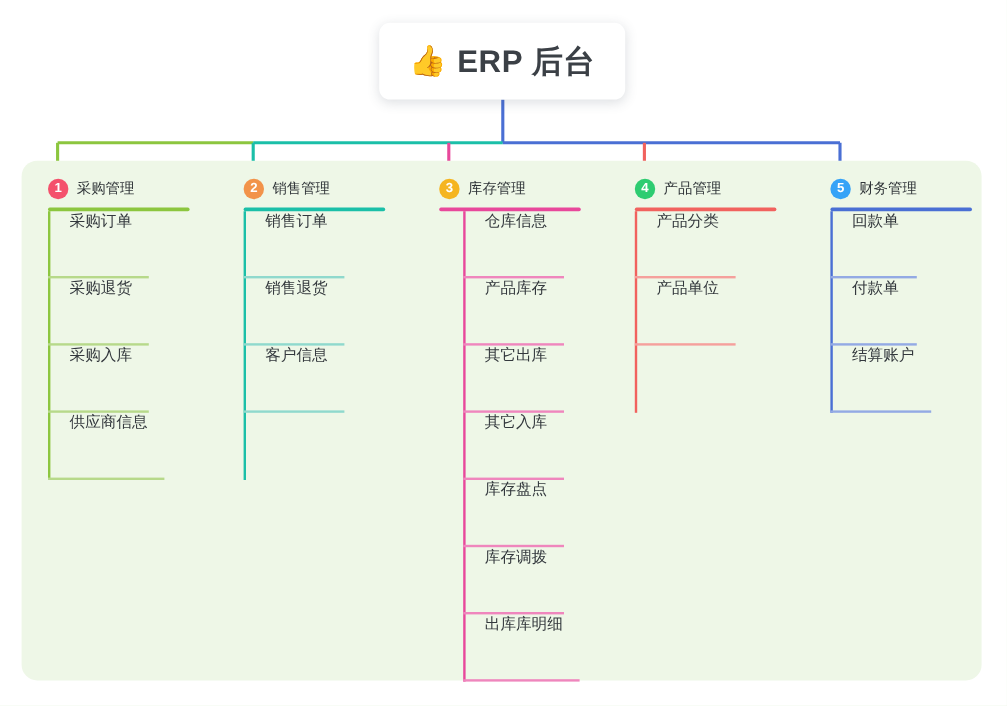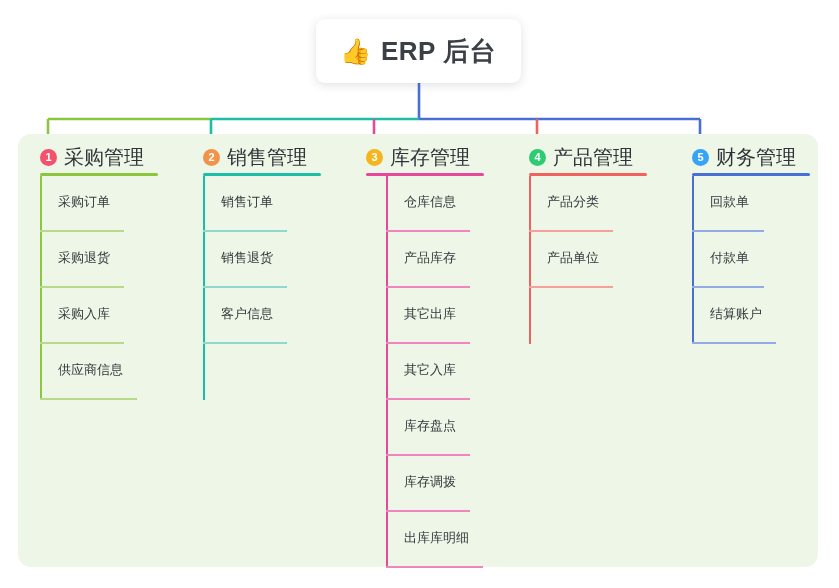--- a/index.html
+++ b/index.html
@@ -48,31 +48,31 @@
     display:flex;align-items:center;
     height:22px;
     white-space:nowrap;
   }
   .badge{
     width:17px;height:17px;border-radius:50%;
     color:#fff;font-size:11px;line-height:17px;
     text-align:center;font-weight:700;
     margin-right:7px;flex:0 0 auto;
   }
-  .col-title{font-size:20px;color:#2f3438;font-weight:400;}
+  .col-title{font-size:12px;color:#2f3438;font-weight:400;}
   .head-rule{height:3px;border-radius:2px;margin-top:5px;}
 
   .branch{position:relative;margin-top:0;}
   .spine{
     position:absolute;left:0;top:0;width:2px;
   }
   .leaf{
     position:relative;
     height:56px;
-    display:flex;align-items:center;
+    display:flex;align-items:flex-start;
     box-sizing:border-box;
   }
   .leaf-text{
     font-size:13px;color:#33383d;
     white-space:nowrap;
     padding-left:18px;padding-bottom:5px;
     line-height:15px;
   }
   .leaf-rule{
     position:absolute;left:0;bottom:0;height:2px;

